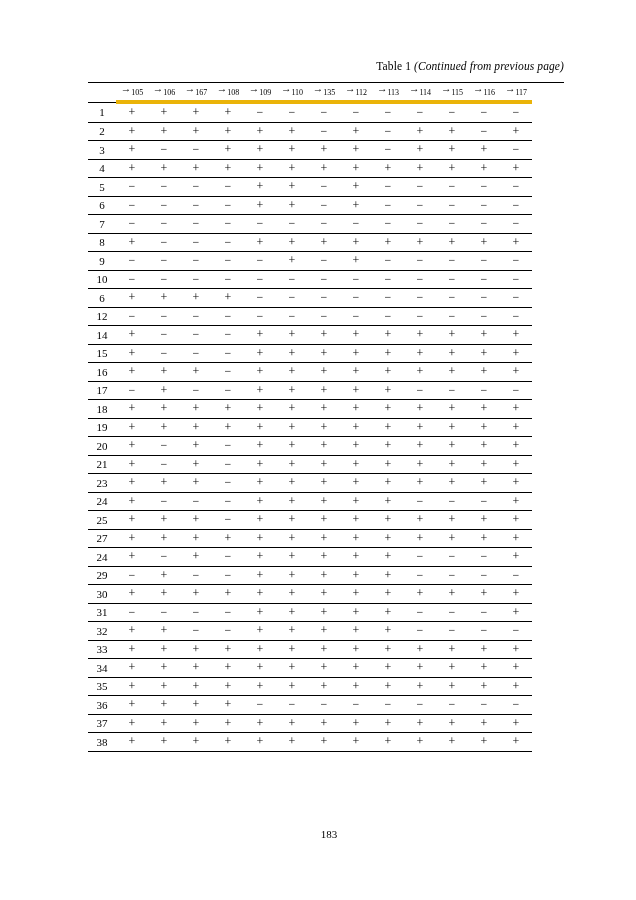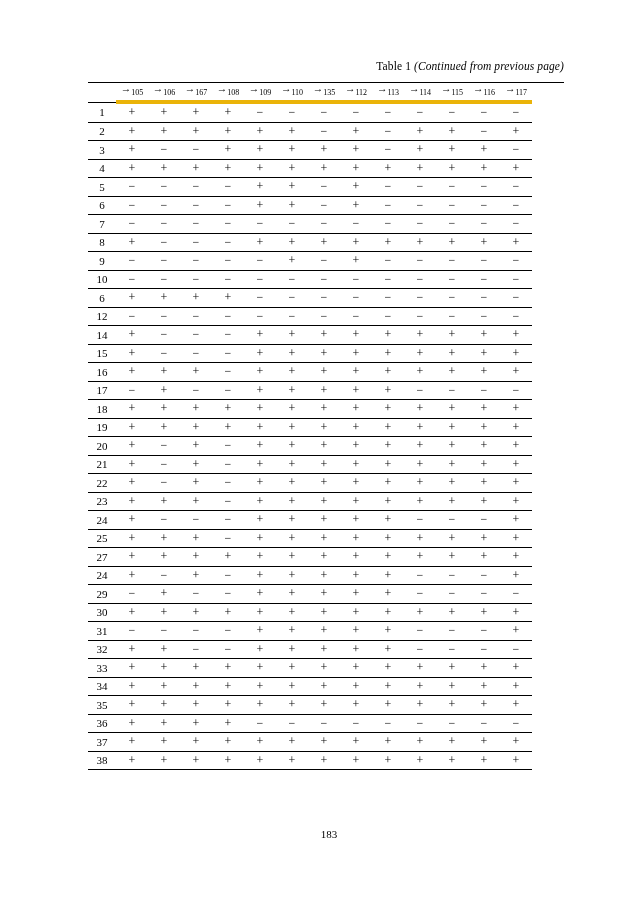--- a/index.html
+++ b/index.html
@@ -445,36 +445,20 @@
           <td class="cell">+</td>
           <td class="cell">+</td>
           <td class="cell">+</td>
           <td class="cell">+</td>
           <td class="cell">+</td>
           <td class="cell">+</td>
           <td class="cell">+</td>
           <td class="cell">+</td>
         </tr>
         <tr class="body">
-          <td class="rowlabel">22</td>
-          <td class="cell">+</td>
-          <td class="cell">−</td>
-          <td class="cell">+</td>
-          <td class="cell">−</td>
-          <td class="cell">+</td>
-          <td class="cell">+</td>
-          <td class="cell">+</td>
-          <td class="cell">+</td>
-          <td class="cell">+</td>
-          <td class="cell">+</td>
-          <td class="cell">+</td>
-          <td class="cell">+</td>
-          <td class="cell">+</td>
-        </tr>
-        <tr class="body">
           <td class="rowlabel">23</td>
           <td class="cell">+</td>
           <td class="cell">+</td>
           <td class="cell">+</td>
           <td class="cell">−</td>
           <td class="cell">+</td>
           <td class="cell">+</td>
           <td class="cell">+</td>
           <td class="cell">+</td>
           <td class="cell">+</td>

